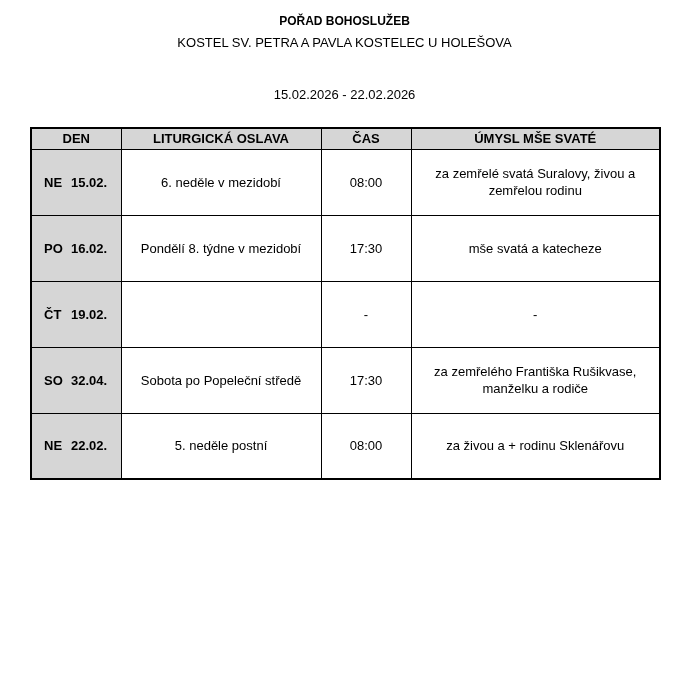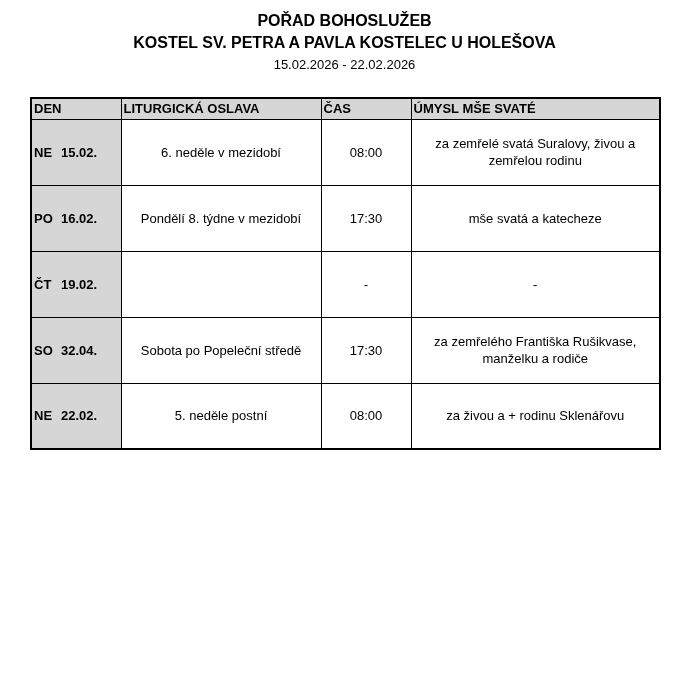--- a/index.html
+++ b/index.html
@@ -15,68 +15,69 @@
   .page {
     width: 689px;
     height: 675px;
     background: #ffffff;
     padding-top: 10px;
   }
   .titles {
     text-align: center;
   }
   .title-main {
-    font-size: 16px;
+    font-size: 12px;
     font-weight: bold;
     line-height: 22px;
   }
   .title-sub {
-    font-size: 16px;
-    font-weight: bold;
+    font-size: 13px;
+    font-weight: normal;
     line-height: 22px;
   }
   .title-dates {
     font-size: 13px;
     font-weight: normal;
     line-height: 21px;
+    margin-top: 30px;
   }
   table.schedule {
     border-collapse: collapse;
     table-layout: fixed;
     width: 629px;
     margin: 22px 0 0 30px;
     border: 2px solid #000000;
   }
   col.c-den { width: 90px; }
   col.c-oslava { width: 200px; }
   col.c-cas { width: 90px; }
   col.c-umysl { width: 249px; }
   th {
     border: 1px solid #000000;
     background: #d6d6d6;
     font-size: 13px;
     font-weight: bold;
     height: 21px;
     padding: 1px 2px;
-    text-align: left;
+    text-align: center;
   }
   td {
     border: 1px solid #000000;
     font-size: 13px;
     text-align: center;
     vertical-align: middle;
     height: 66px;
     padding: 2px 6px;
     line-height: 17px;
   }
   td.day-cell {
     background: #d6d6d6;
     font-weight: bold;
     text-align: left;
-    padding-left: 2px;
+    padding-left: 12px;
   }
   td.day-cell .day-abbr {
     display: inline-block;
     width: 27px;
   }
 </style>
 </head>
 <body>
 
 <div class="page">

